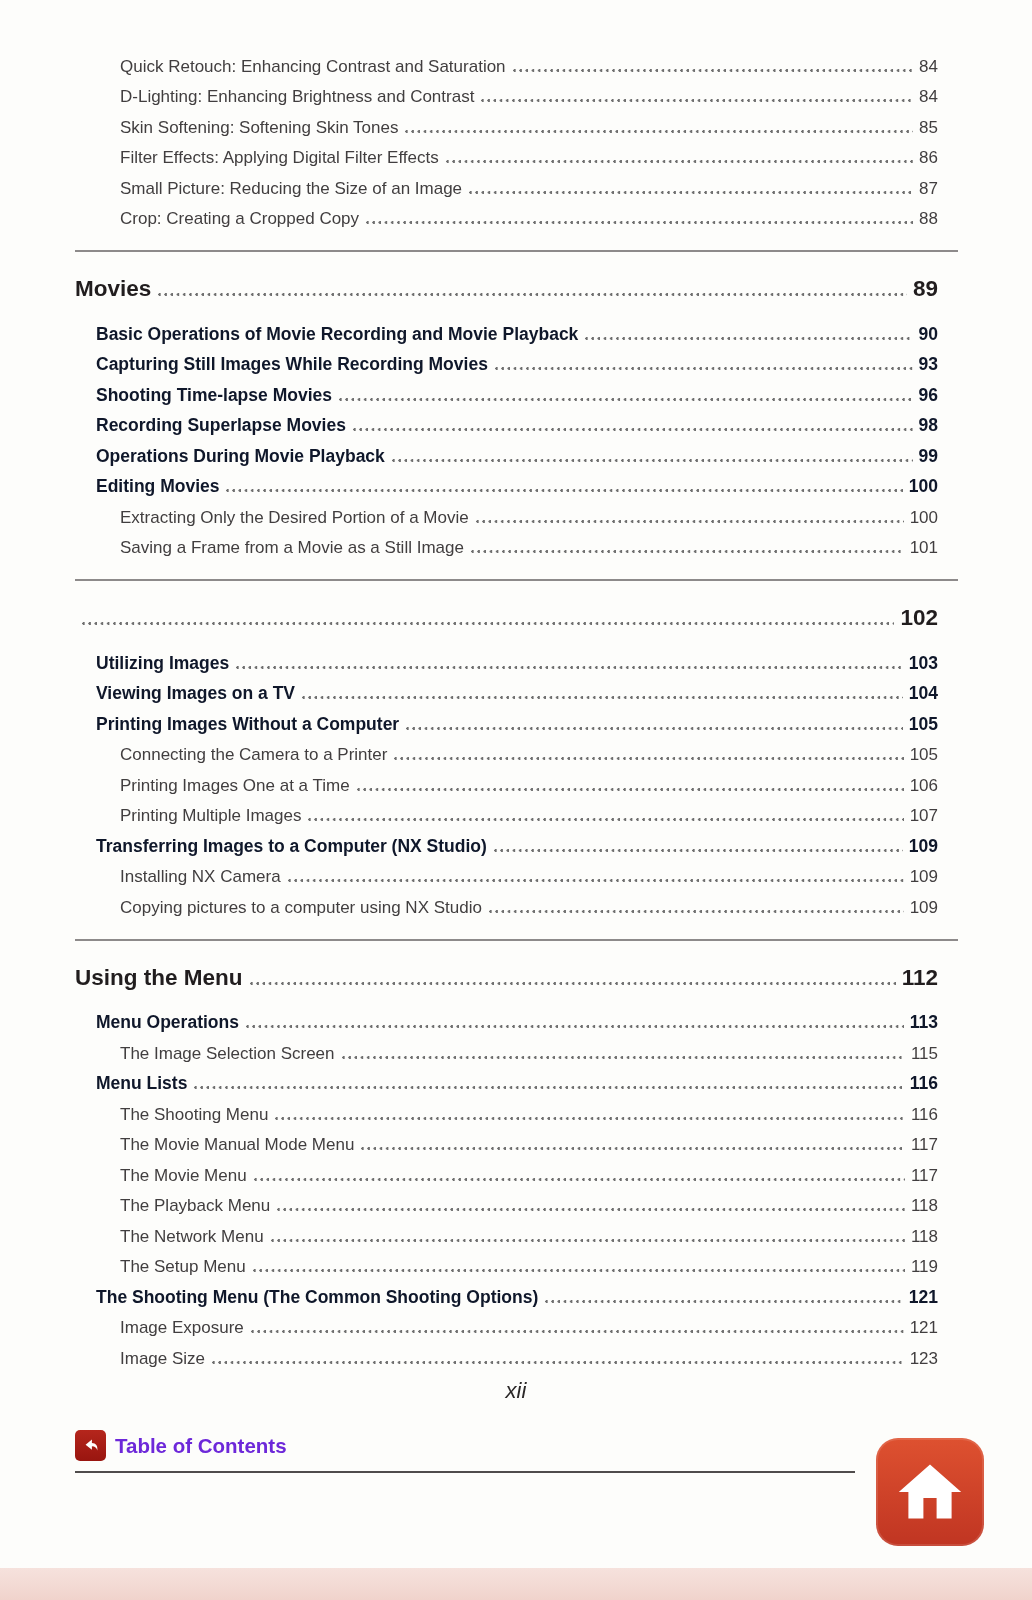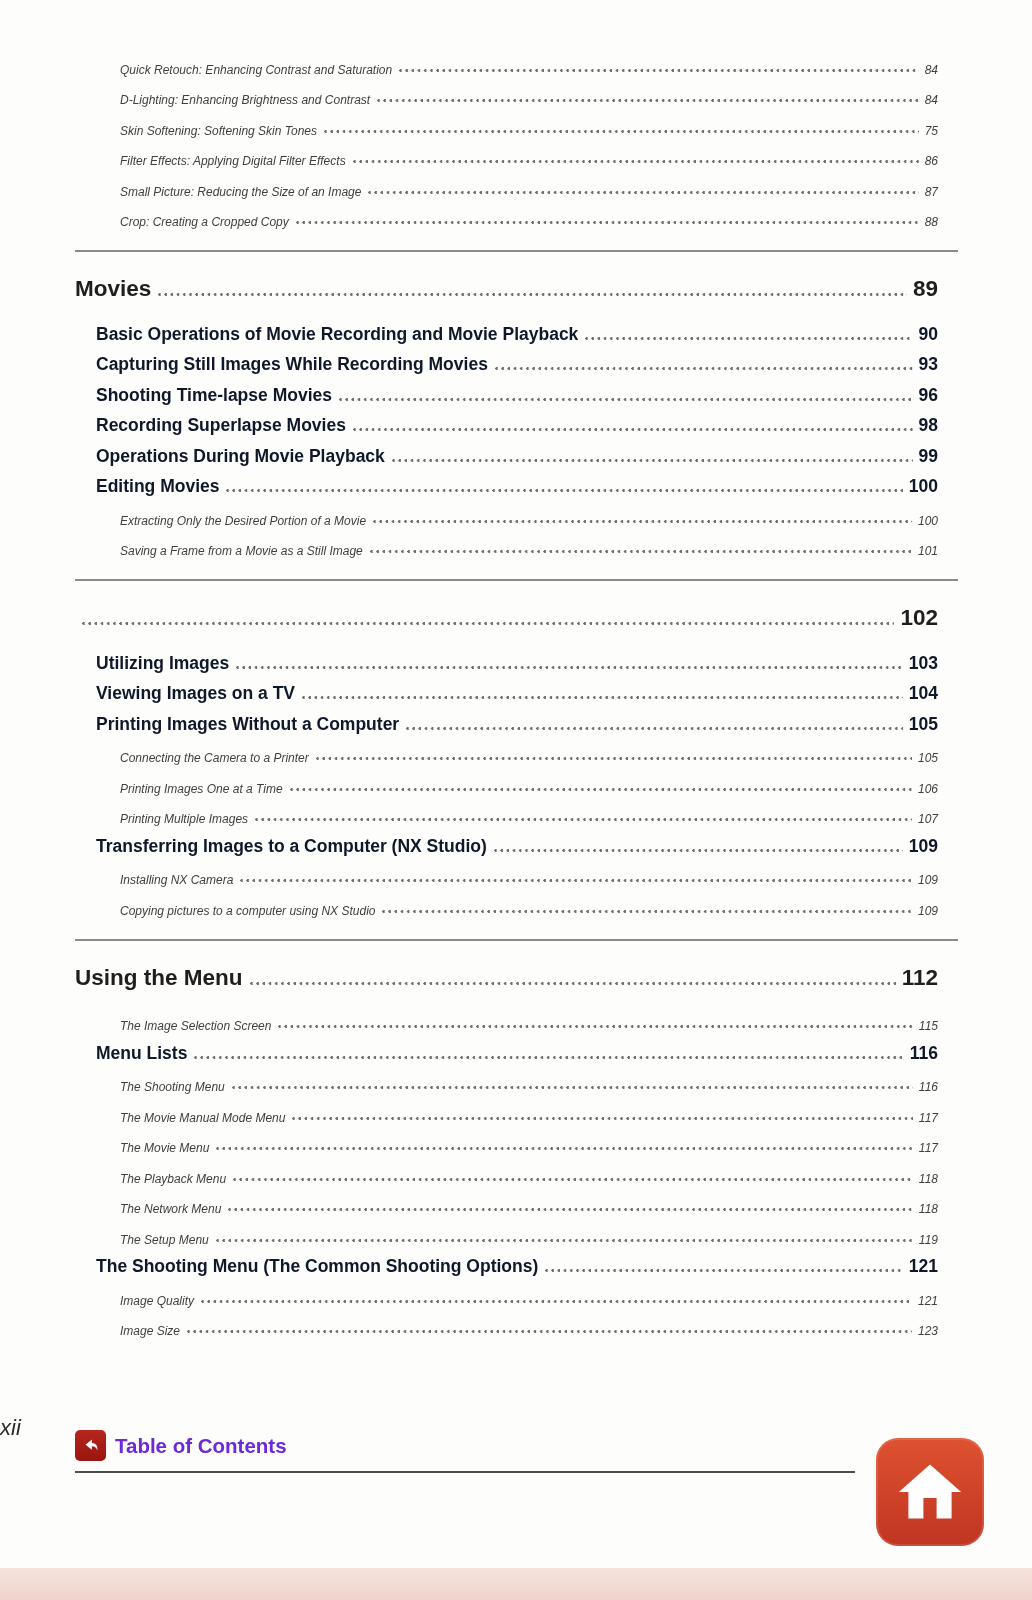--- a/index.html
+++ b/index.html
@@ -31,48 +31,47 @@
     margin: 24px 0 12px 0;
   }
   .row.l2 {
     font-size: 17.5px;
     font-weight: bold;
     color: #0f172a;
     padding-left: 21px;
     height: 30.5px;
   }
   .row.l3 {
-    font-size: 12px;
+    font-size: 17px;
     font-weight: normal;
     color: #413e3f;
     padding-left: 45px;
     height: 30.5px;
-    font-style: italic;
   }
   .lead {
     flex: 1;
     height: 4px;
     margin: 0 6px 4px 7px;
     background-image: radial-gradient(circle at 1.5px 1.5px, #6f6f6f 1.25px, rgba(0,0,0,0) 1.5px);
     background-size: 6.2px 4px;
     background-repeat: repeat-x;
     min-width: 24px;
   }
   .row.l1 .lead { margin-bottom: 5px; }
   .rule {
     border-top: 2px solid #8d8a8a;
     margin-top: 21px;
   }
 
   
   .folio {
     position: absolute;
     left: 0; right: 0;
-    top: 1415px;
-    text-align: left;
+    top: 1378px;
+    text-align: center;
     font-size: 22px;
     font-style: italic;
     color: #2b2828;
   }
 
   
   .footer-left {
     position: absolute;
     left: 75px; top: 1430px;
     display: flex;
@@ -131,21 +130,21 @@
         <span class="p">84</span>
       </div>
       <div class="row l3">
         <span class="t">D-Lighting: Enhancing Brightness and Contrast</span>
         <span class="lead"></span>
         <span class="p">84</span>
       </div>
       <div class="row l3">
         <span class="t">Skin Softening: Softening Skin Tones</span>
         <span class="lead"></span>
-        <span class="p">75</span>
+        <span class="p">85</span>
       </div>
       <div class="row l3">
         <span class="t">Filter Effects: Applying Digital Filter Effects</span>
         <span class="lead"></span>
         <span class="p">86</span>
       </div>
       <div class="row l3">
         <span class="t">Small Picture: Reducing the Size of an Image</span>
         <span class="lead"></span>
         <span class="p">87</span>
@@ -250,20 +249,25 @@
         <span class="t">Copying pictures to a computer using NX Studio</span>
         <span class="lead"></span>
         <span class="p">109</span>
       </div>
       <div class="rule"></div>
       <div class="row l1">
         <span class="t">Using the Menu</span>
         <span class="lead"></span>
         <span class="p">112</span>
       </div>
+      <div class="row l2">
+        <span class="t">Menu Operations</span>
+        <span class="lead"></span>
+        <span class="p">113</span>
+      </div>
       <div class="row l3">
         <span class="t">The Image Selection Screen</span>
         <span class="lead"></span>
         <span class="p">115</span>
       </div>
       <div class="row l2">
         <span class="t">Menu Lists</span>
         <span class="lead"></span>
         <span class="p">116</span>
       </div>
@@ -296,21 +300,21 @@
         <span class="t">The Setup Menu</span>
         <span class="lead"></span>
         <span class="p">119</span>
       </div>
       <div class="row l2">
         <span class="t">The Shooting Menu (The Common Shooting Options)</span>
         <span class="lead"></span>
         <span class="p">121</span>
       </div>
       <div class="row l3">
-        <span class="t">Image Quality</span>
+        <span class="t">Image Exposure</span>
         <span class="lead"></span>
         <span class="p">121</span>
       </div>
       <div class="row l3">
         <span class="t">Image Size</span>
         <span class="lead"></span>
         <span class="p">123</span>
       </div>
     </main>
 

